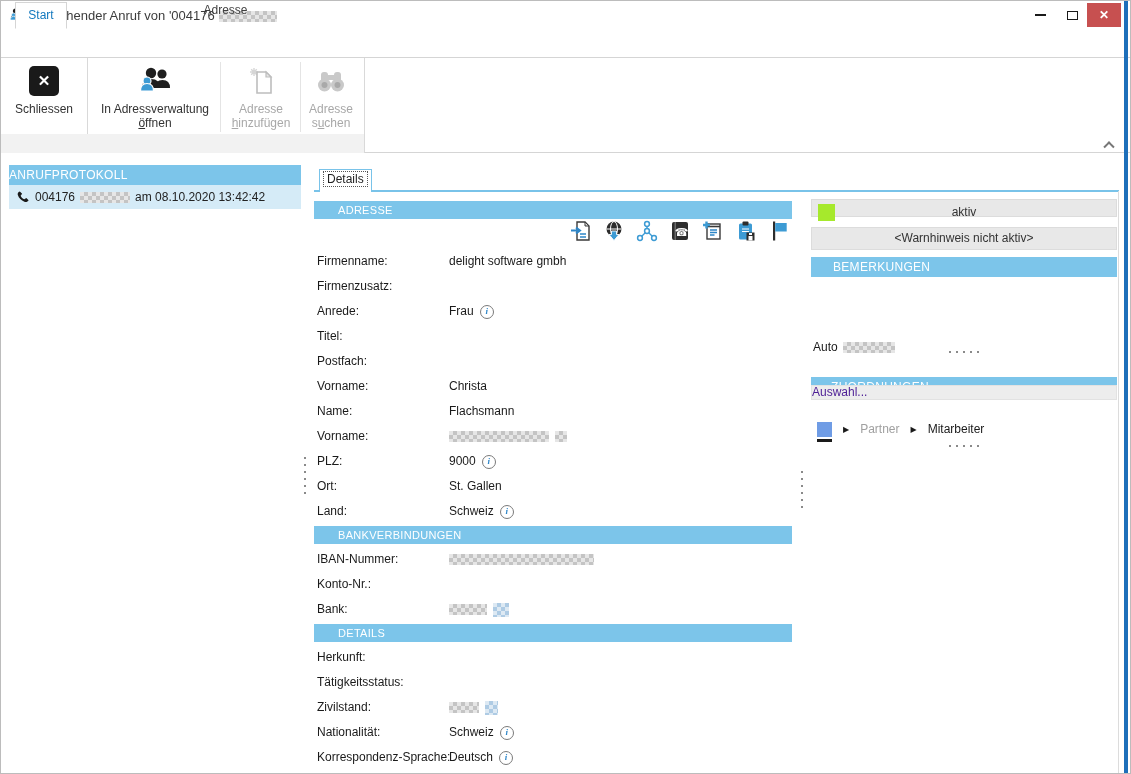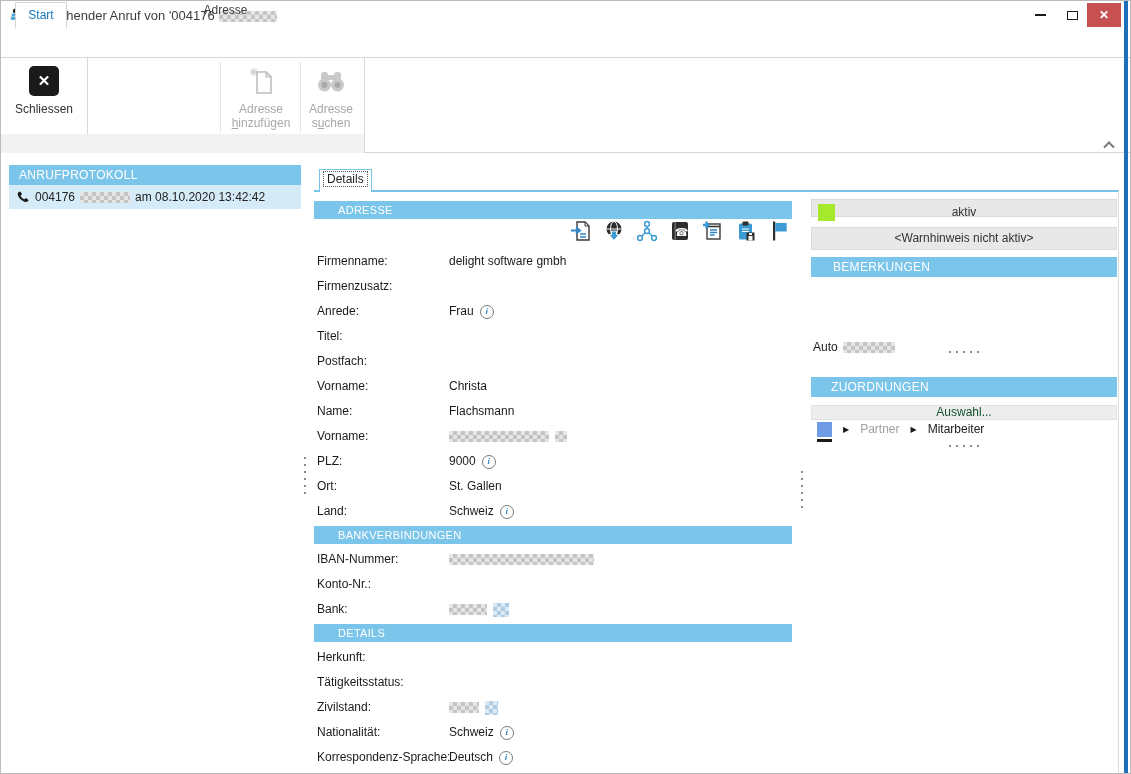--- a/index.html
+++ b/index.html
@@ -40,21 +40,21 @@
       linear-gradient(45deg,#c4c4c4 25%,transparent 25%,transparent 75%,#c4c4c4 75%),
       linear-gradient(45deg,#c4c4c4 25%,#e6e6e6 25%,#e6e6e6 75%,#c4c4c4 75%);
     background-size:8px 8px; background-position:0 0,4px 4px; }
   .redacted.blue {
     background-image:
       linear-gradient(45deg,#aecbe4 25%,transparent 25%,transparent 75%,#aecbe4 75%),
       linear-gradient(45deg,#aecbe4 25%,#dde9f3 25%,#dde9f3 75%,#aecbe4 75%); height:14px; }
 
   
   .call-panel { position:absolute; left:8px; top:164px; width:292px; }
-  .sec-header { background:#7cc5ea; color:#fff; height:20px; line-height:20px; font-size:12px; letter-spacing:.3px; padding-left:10px; }
+  .sec-header { background:#7cc5ea; color:#fff; height:20px; line-height:20px; font-size:12px; letter-spacing:.3px; }
   .call-entry { height:24px; background:#d5ebf7; display:flex; align-items:center; gap:5px; padding-left:7px; font-size:12px; color:#222; }
 
   
   .vdots { position:absolute; width:2px; height:37px; background:repeating-linear-gradient(to bottom,#8a8a8a 0 2px,transparent 2px 7px); }
   .hdots { position:absolute; width:30px; height:2px; background:repeating-linear-gradient(to right,#8a8a8a 0 2px,transparent 2px 7px); }
 
   
   .tab-details { position:absolute; left:318px; top:168px; height:23px; background:#fff; border:1px solid #79c3e9; border-bottom:none; padding:2px 4px 0 4px; z-index:2; font-size:12px; color:#222; }
   .tab-details .focus { display:inline-block; outline:1px dotted #555; padding:0 3px; }
   .tab-underline { position:absolute; left:313px; top:189px; width:805px; height:2px; background:#79c3e9; }
@@ -67,21 +67,21 @@
   .info-icon { display:inline-flex; width:14px; height:14px; border:1px solid #7a7a7a; border-radius:50%; align-items:center; justify-content:center; font-size:9px; font-weight:bold; color:#2e86c8; font-style:italic; font-family:"Liberation Serif", serif; }
 
   
   .rpanel { position:absolute; left:810px; top:0; width:306px; }
   .bar { position:absolute; left:0; width:306px; background:#e8e8e8; border:1px solid #dcdcdc; text-align:center; color:#333; font-size:12px; }
   .bar-aktiv { top:198px; height:18px; line-height:24px; }
   .green-ind { position:absolute; left:6px; top:4px; width:17px; height:17px; background:#a6e92c; }
   .bar-warn { top:226px; height:23px; line-height:21px; }
   .r-header { position:absolute; left:0; width:306px; }
   .remarks-text { position:absolute; left:2px; top:292px; height:18px; line-height:18px; display:flex; align-items:center; gap:5px;margin-top:45px; }
-  .auswahl { position:absolute; left:0; top:404px; width:306px; height:15px; background:#ededed; border:1px solid #e2e2e2; text-align:center; line-height:13px; font-size:12px; color:#14532d; }
+  .auswahl { position:absolute; left:0; top:384px; width:306px; height:15px; background:#ededed; border:1px solid #e2e2e2; line-height:13px; font-size:12px; color:#4c1d95; }
   .assign-row { position:absolute; left:6px; top:419px; height:18px; display:flex; align-items:center; gap:11px; }
   .assign-sq { width:15px; height:15px; background:#6f9ce5; }
   .assign-bar { position:absolute; left:6px; top:438px; width:15px; height:3px; background:#1a1a1a; }
   .tri { font-size:8px; color:#1a1a1a; }
   .muted { color:#a0a0a0; }
 
   .content-right-line { position:absolute; left:1117px; top:190px; width:1px; height:584px; background:#dcdcdc; }
   .win-accent { position:absolute; left:1123px; top:0; width:4px; height:774px; background:#1d6fba; }
 </style>
 </head>
@@ -126,20 +126,36 @@
 
     <div class="rb-btn" style="left:8px; width:70px">
       <span class="ic">
           <span class="close-big">
             <span>✕</span>
           </span>
         </span>
       <span>Schliessen</span>
     </div>
 
+    <div class="rb-btn" style="left:90px; width:128px">
+      <span class="ic">
+        <svg width="34" height="30" viewBox="0 0 34 30">
+          <circle cx="13" cy="7" r="5.2" fill="#1f1f1f"></circle>
+            <path d="M4 22 q0 -9 9 -9 q9 0 9 9 z" fill="#1f1f1f"></path>
+          <circle cx="24" cy="8" r="4.6" fill="#1f1f1f"></circle>
+            <path d="M17 22 q0 -8 7.5 -8 q7.5 0 7.5 8 z" fill="#1f1f1f"></path>
+          <circle cx="9" cy="15" r="4" fill="#3d9bd4" stroke="#fff" stroke-width="1.2"></circle>
+            <path d="M2.5 25 q0 -7.5 6.5 -7.5 q6.5 0 6.5 7.5 z" fill="#3d9bd4" stroke="#fff" stroke-width="1.2"></path>
+        </svg>
+      </span>
+      <span>
+        <span>In Adressverwaltung</span><br>
+        <span class="accel">ö</span><span>ffnen</span>
+      </span>
+    </div>
 
     <div class="rb-btn disabled" style="left:222px; width:76px">
       <span class="ic">
         <svg width="30" height="30" viewBox="0 0 30 30">
           <path d="M8 2 v8 M4 6 h8 M5.2 3.2 l5.6 5.6 M10.8 3.2 l-5.6 5.6" stroke="#d6d6d6" stroke-width="1.4"></path>
           <path d="M11 6 h9 l5 5 v16 h-14 z" fill="#fff" stroke="#bdbdbd" stroke-width="1.6"></path>
           <path d="M20 6 l5 5 h-5 z" fill="#e6e6e6" stroke="#bdbdbd" stroke-width="1.2"></path>
         </svg>
       </span>
       <span>

